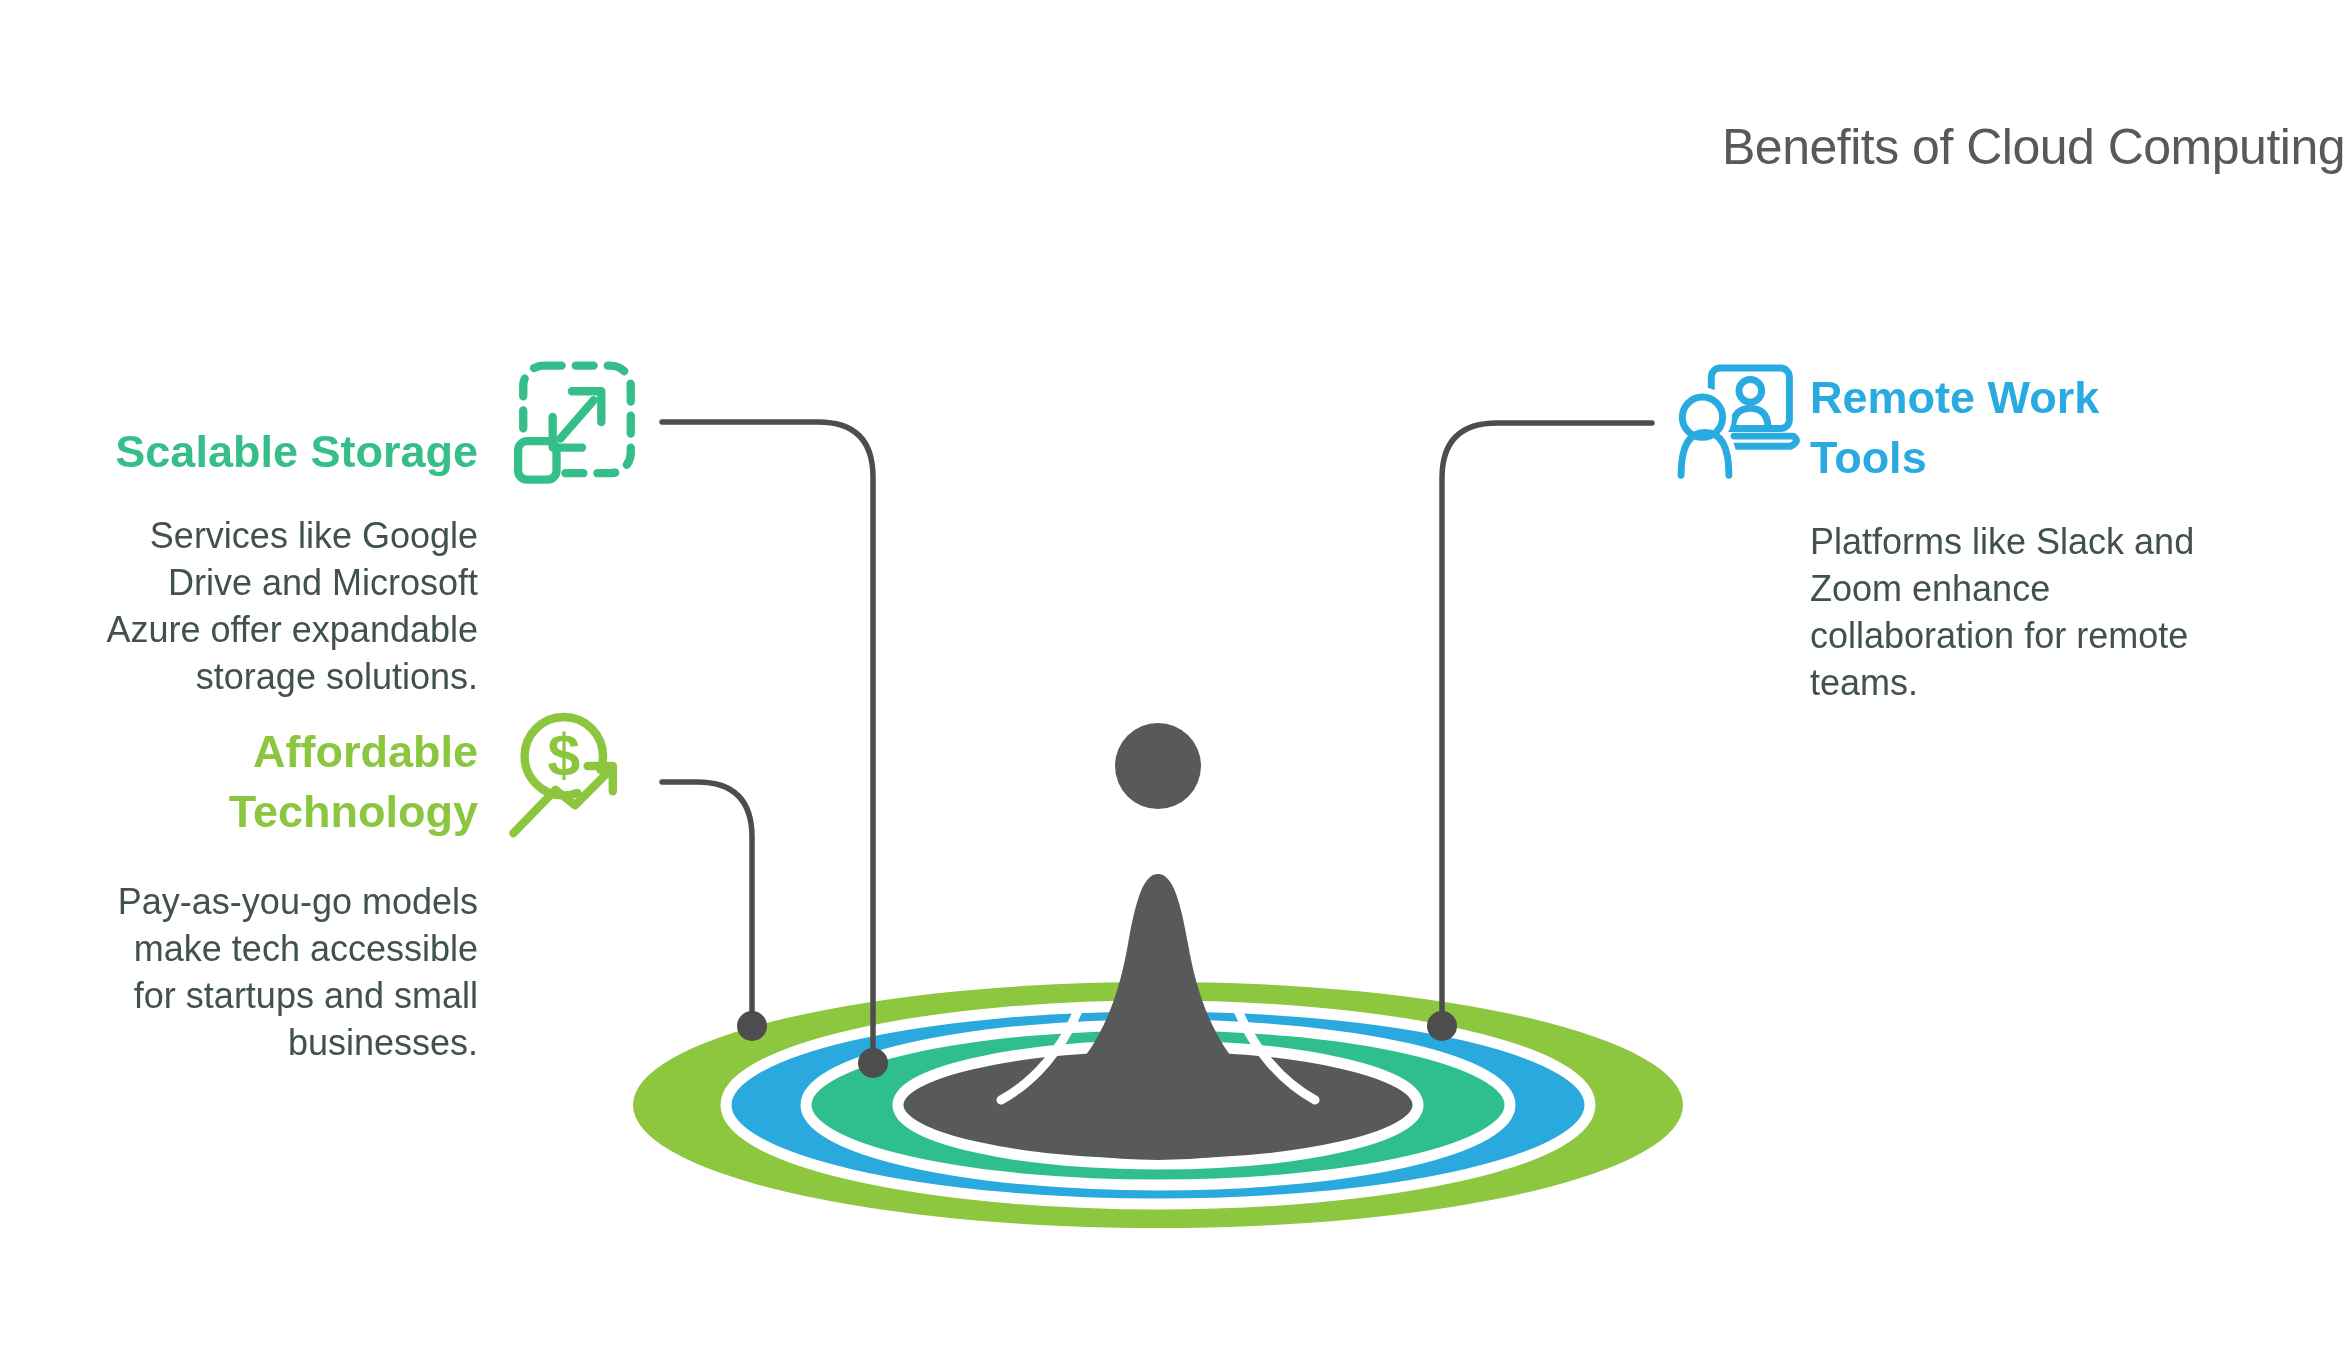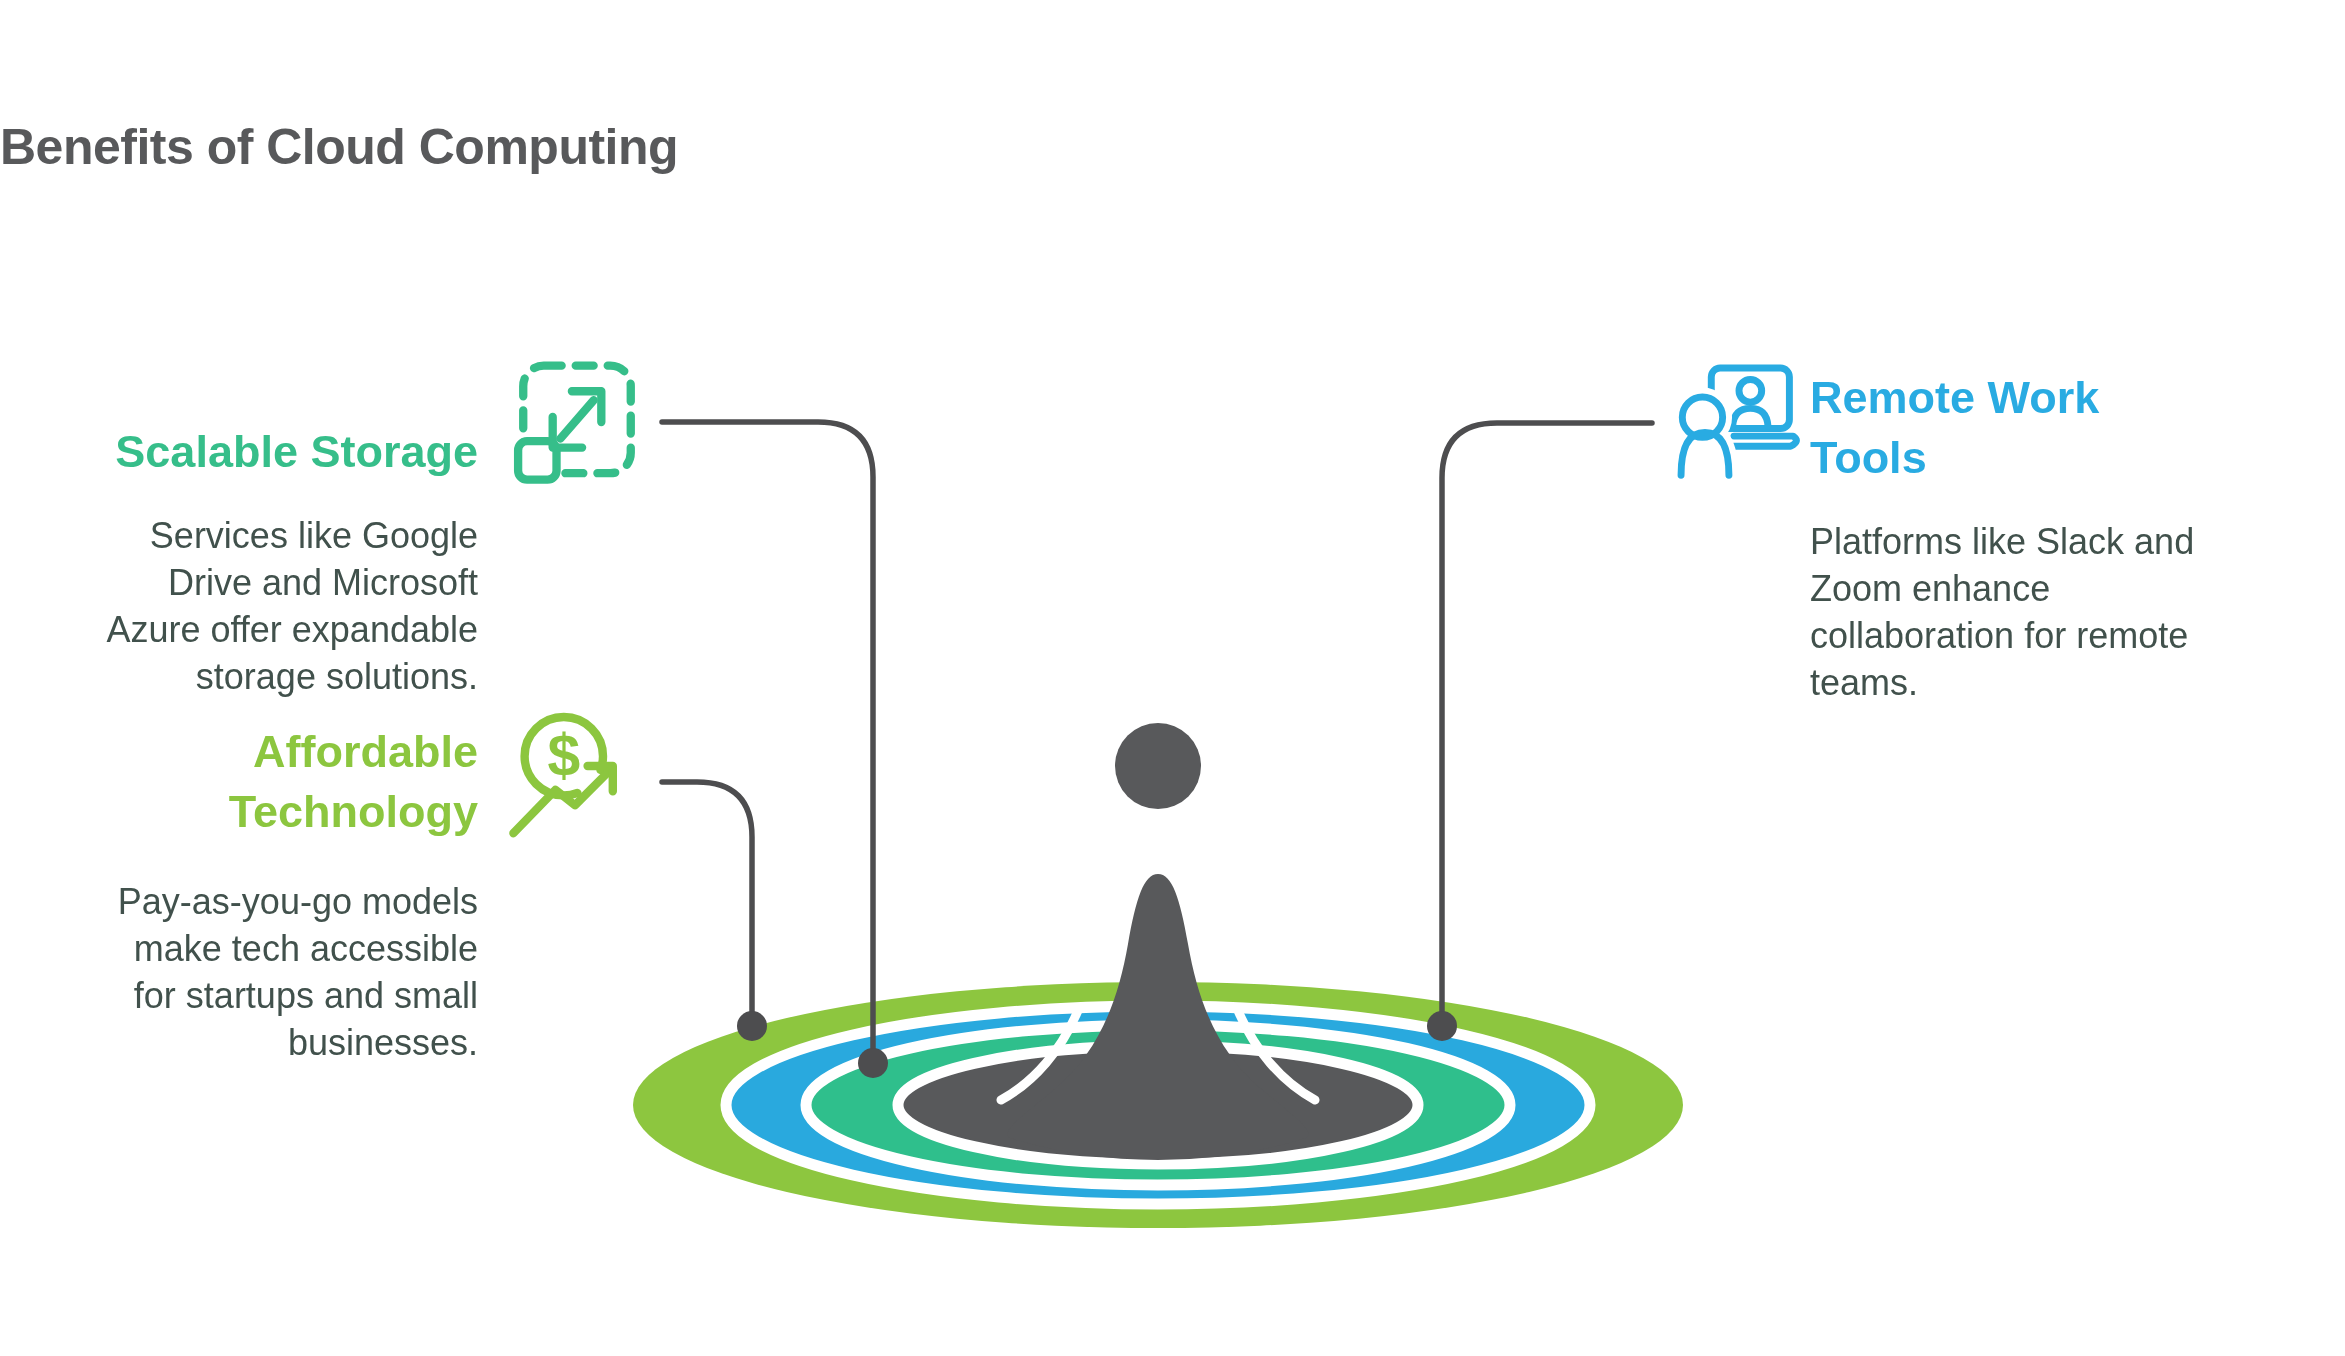--- a/index.html
+++ b/index.html
@@ -1,22 +1,22 @@
 <!DOCTYPE html>
 <html><head>
 <meta charset="utf-8">
 <style>
   html,body{margin:0;padding:0;background:#ffffff;}
   .canvas{
     position:relative;width:2345px;height:1356px;background:#ffffff;overflow:hidden;
     font-family:"Liberation Sans", sans-serif;
   }
   .title{
-    position:absolute;left:0;right:0;top:118px;text-align:left;
-    font-size:50px;font-weight:bold;color:#58595B;letter-spacing:-0.5px;
+    position:absolute;left:0;right:0;top:118px;text-align:right;
+    font-size:50px;font-weight:normal;color:#58595B;letter-spacing:-0.5px;
   }
   .block{position:absolute;}
   .left-col{right:1867px;width:520px;text-align:right;}
   .right-col{left:1810px;width:560px;text-align:left;}
   .heading{font-size:45px;font-weight:bold;line-height:60px;}
   .heading.green{color:#36BE8A;}
   .heading.lime{color:#8CC63F;}
   .heading.blue{color:#29ABE2;}
   .para{font-size:36px;line-height:47px;color:#41514C;}
   .icon-abs{position:absolute;}

